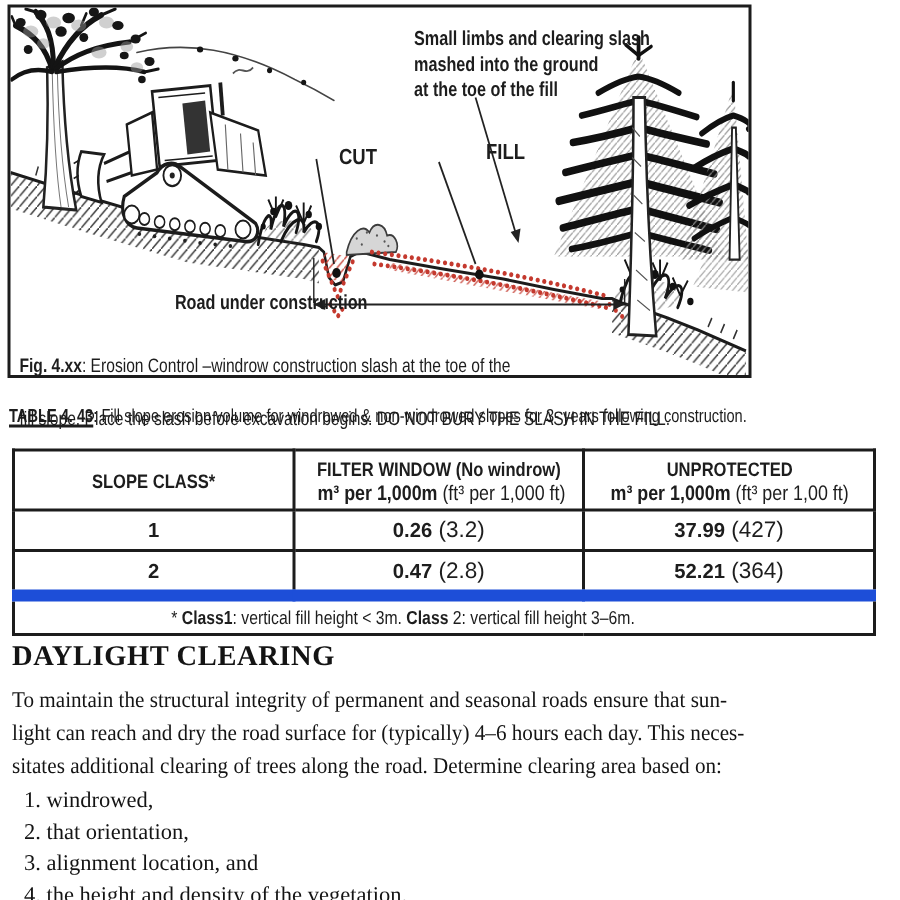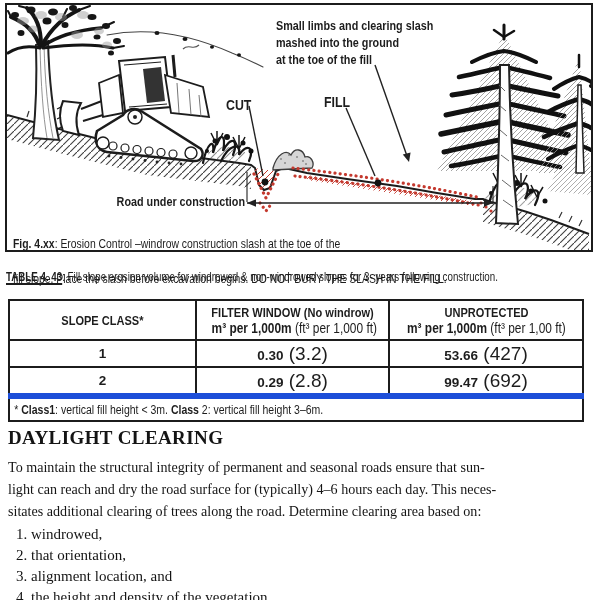--- a/index.html
+++ b/index.html
@@ -1,19 +1,19 @@
 <!DOCTYPE html>
 <html><head>
 <meta charset="utf-8">
 <style>
   html,body{margin:0;padding:0;}
   body{width:600px;height:600px;background:#fff;position:relative;overflow:hidden;
        font-family:"Liberation Sans",sans-serif;color:#1d1d1d;}
   
-  .fig{position:absolute;left:5px;top:3px;width:588px;height:249px;
+  .fig{position:absolute;left:5px;top:3px;width:496px;height:249px;
        border:2px solid #1c1c1c;box-sizing:border-box;background:#fff;}
   .fig svg{position:absolute;left:0;top:0;width:100%;height:100%;}
   .lbl{position:absolute;white-space:pre-line;}
   .sq{transform:scaleX(.8);transform-origin:0 0;}
   .note{left:269px;top:12px;width:230px;font-size:13.5px;line-height:17px;font-weight:700;}
   .cutlbl{left:219px;top:92px;font-size:14.5px;font-weight:700;transform:scaleX(.85);transform-origin:0 0;}
   .filllbl{left:317px;top:89px;font-size:14.5px;font-weight:700;transform:scaleX(.85);transform-origin:0 0;}
   .roadlbl{left:55px;top:189px;width:183px;text-align:right;font-size:13.5px;font-weight:700;
            transform:scaleX(.8);transform-origin:100% 0;}
   .figcap{left:6px;top:212px;width:620px;font-size:13px;line-height:17.5px;font-weight:400;}
@@ -26,23 +26,23 @@
   table.tbl{position:absolute;left:8px;top:299px;width:574px;border-collapse:collapse;
             table-layout:fixed;background:#fff;}
   .tbl th,.tbl td{border:2px solid #1c1c1c;text-align:center;vertical-align:middle;padding:0;}
   .tbl th{height:38px;}
   .tbl td{height:25px;}
   .tbl .h1{font-size:13px;font-weight:700;}
   .tbl .h2{font-size:14px;font-weight:400;}
   .tbl .h2 .b{font-weight:700;}
   .cc{display:inline-block;transform:scaleX(.85);transform-origin:center;white-space:nowrap;}
   .tbl .val{font-size:13.5px;font-weight:700;}
-  .tbl .alt{font-size:19px;font-weight:400;}
+  .tbl .alt{font-size:15px;font-weight:400;}
   .tbl tr.r2 td{border-top:1.5px solid #8a8a8a;}
-  .tbl td.foot{height:21px;text-align:left;border-top:6px solid #1d4ed8;font-size:12.5px;}
+  .tbl td.foot{height:21px;text-align:center;border-top:8px solid #1d4ed8;font-size:12.5px;}
   .footin{display:inline-block;transform:scaleX(.84);transform-origin:0 50%;white-space:nowrap;padding-left:5px;}
   .footin .b{font-weight:700;}
   
   .sect{position:absolute;left:8px;top:427px;width:590px;font-family:"Liberation Serif",serif;color:#141414;}
   .sect h2{margin:0;font-size:19px;font-weight:700;letter-spacing:.4px;}
   .sect p{margin:7px 0 0;font-size:15px;line-height:22px;white-space:pre-line;width:628px;
           transform:scaleX(.94);transform-origin:0 0;}
   .sect ol{margin:2px 0 0;padding-left:23px;font-size:15px;line-height:21px;}
 </style>
 </head>
@@ -286,27 +286,27 @@
       <div class="h1"><span class="cc">FILTER WINDOW (No windrow)</span></div>
       <div class="h2"><span class="cc"><span class="b">m³ per 1,000m</span><span> (ft³ per 1,000 ft)</span></span></div>
     </th>
     <th>
       <div class="h1"><span class="cc">UNPROTECTED</span></div>
       <div class="h2"><span class="cc"><span class="b">m³ per 1,000m</span><span> (ft³ per 1,00 ft)</span></span></div>
     </th>
   </tr>
   <tr>
     <td class="val">1</td>
-    <td><span class="val">0.30</span><span class="alt"> (3.2)</span></td>
-    <td><span class="val">53.66</span><span class="alt"> (427)</span></td>
+    <td><span class="val">0.26</span><span class="alt"> (3.2)</span></td>
+    <td><span class="val">37.99</span><span class="alt"> (427)</span></td>
   </tr>
   <tr class="r2">
     <td class="val">2</td>
-    <td><span class="val">0.29</span><span class="alt"> (2.8)</span></td>
-    <td><span class="val">99.47</span><span class="alt"> (692)</span></td>
+    <td><span class="val">0.47</span><span class="alt"> (2.8)</span></td>
+    <td><span class="val">52.21</span><span class="alt"> (364)</span></td>
   </tr>
   <tr>
     <td class="foot" colspan="3">
       <span class="footin"><span>* </span><span class="b">Class1</span><span>: vertical fill height &lt; 3m.   </span><span class="b">Class</span><span> 2: vertical fill height 3–6m.</span></span>
     </td>
   </tr>
 </tbody>
   </table>
 
 <div class="sect">

